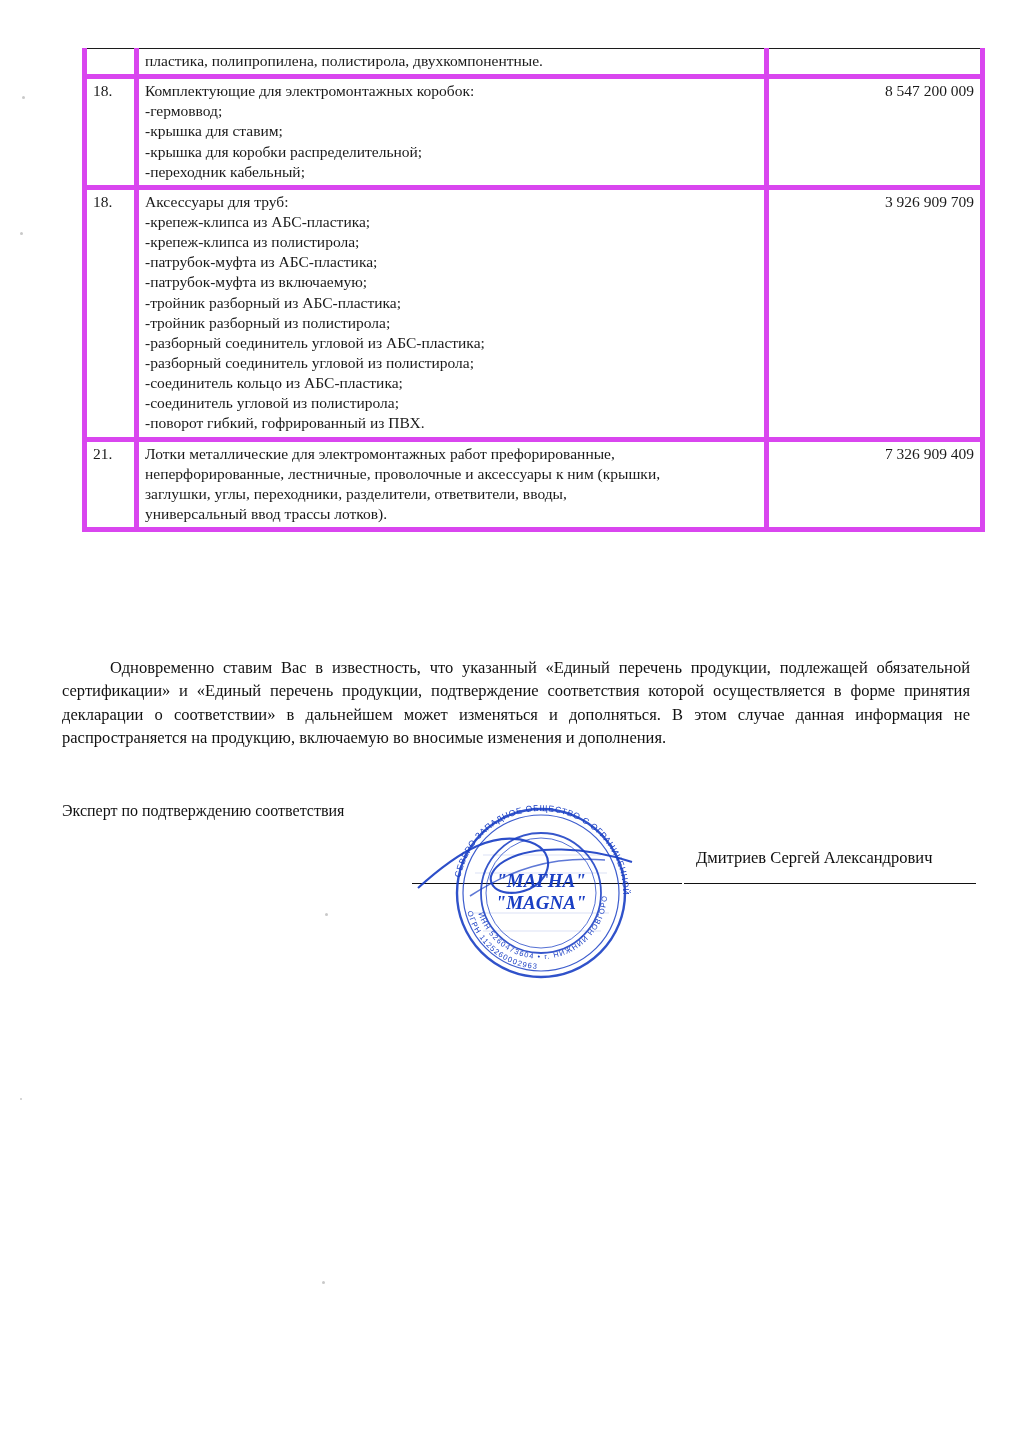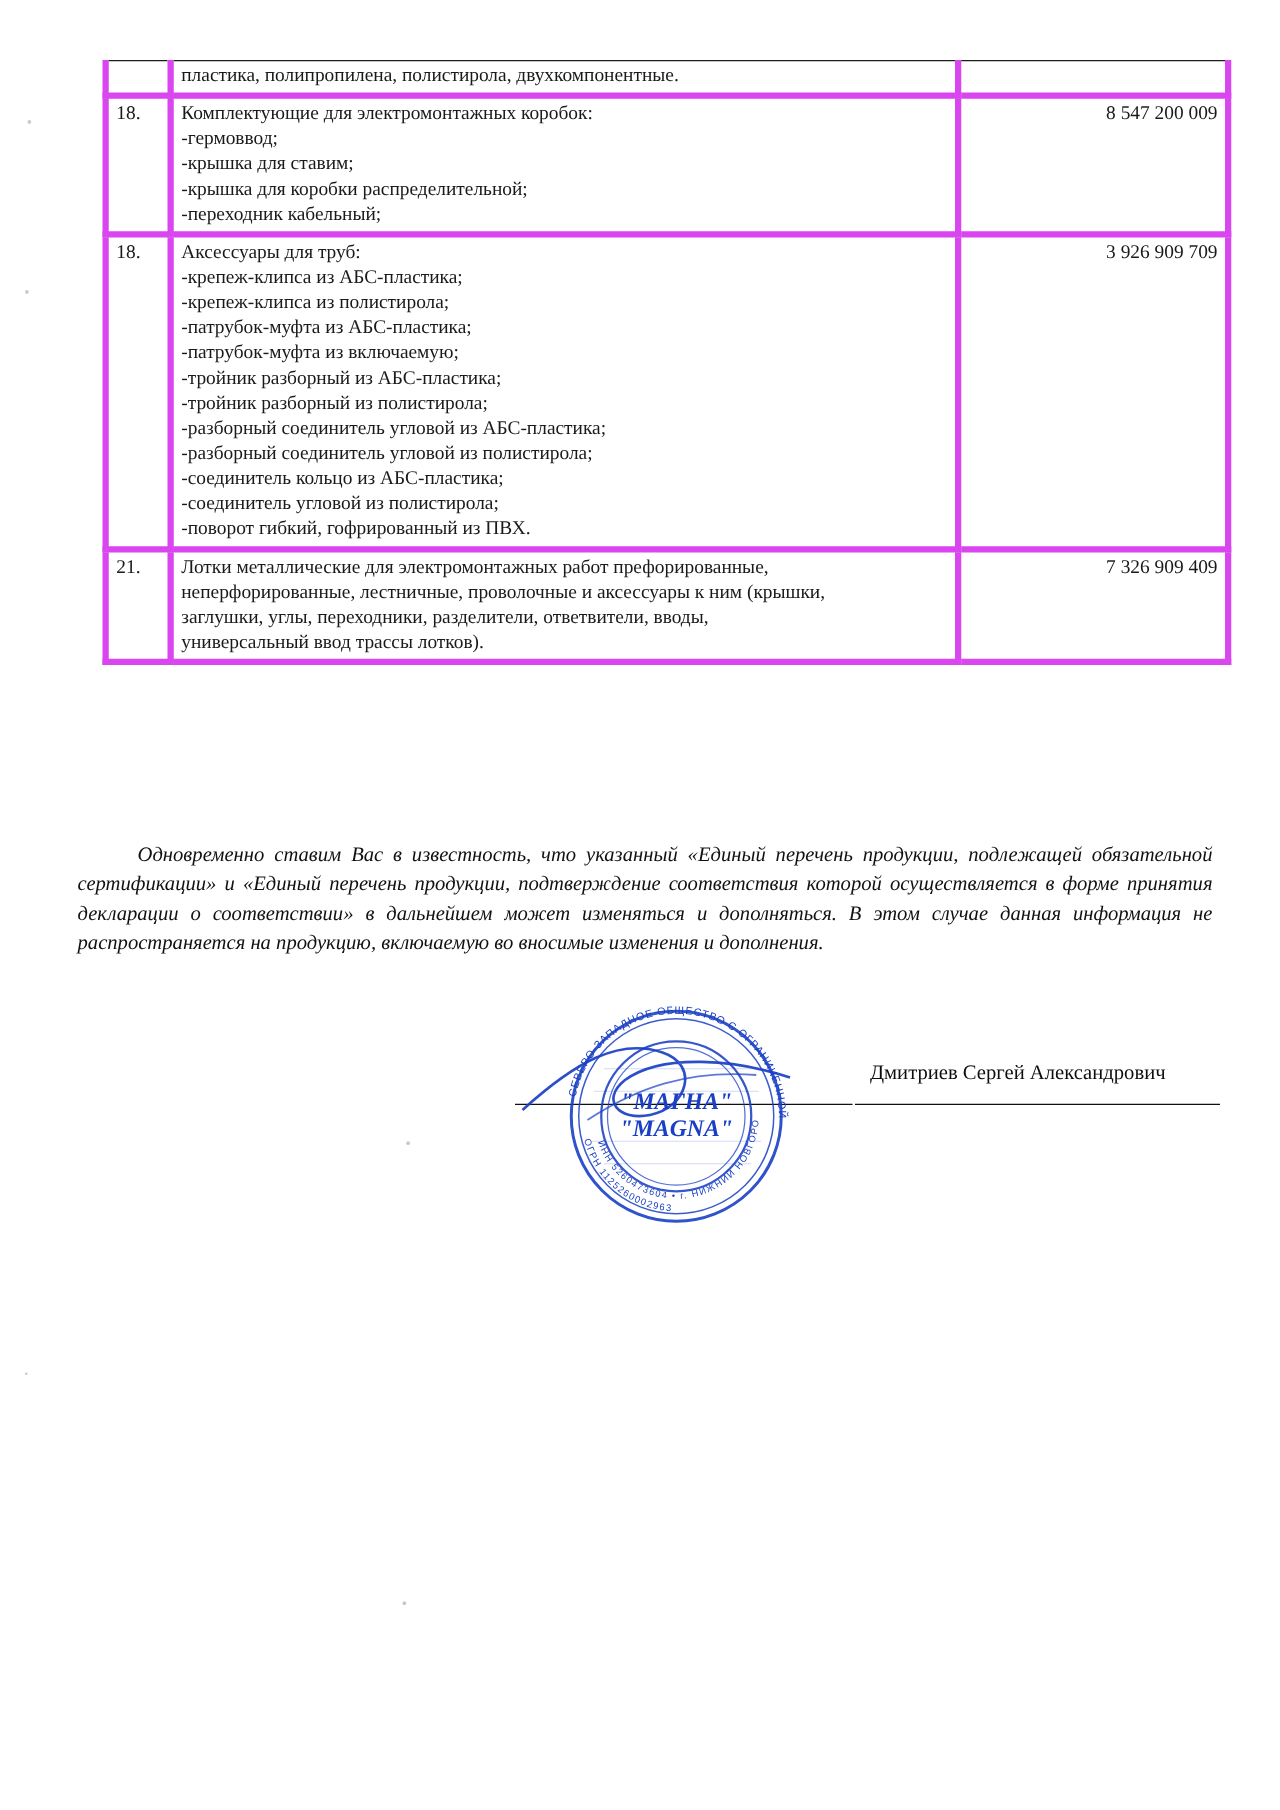--- a/index.html
+++ b/index.html
@@ -64,28 +64,27 @@
 
   
   tr.row-cont td {
     border-top: 1px solid #1c1c1c;
   }
 
   
   .para {
     position: absolute;
     left: 62px;
-    top: 672px;
+    top: 656px;
     width: 908px;
     font-size: 16.5px;
     line-height: 1.42;
     text-align: justify;
     text-indent: 48px;
     color: #111;
-    font-style: italic;
   }
 
   
   .sig-title {
     position: absolute;
     left: 62px;
     top: 800px;
     font-size: 16px;
     line-height: 1.35;
     color: #111;
@@ -208,20 +207,21 @@
           </td>
           <td class="c-code">7 326 909 409</td>
         </tr>
       </tbody>
     </table>
   </div>
 
   <div class="para">Одновременно ставим Вас в известность, что указанный «Единый перечень продукции, подлежащей обязательной сертификации» и «Единый перечень продукции, подтверждение соответствия которой осуществляется в форме принятия декларации о соответствии» в дальнейшем может изменяться и дополняться. В этом случае данная информация не распространяется на продукцию, включаемую во вносимые изменения и дополнения.</div>
 
   <div class="sig-title">
+    <div>Эксперт по подтверждению соответствия</div>
   </div>
 
   <div class="sig-line"></div>
   <div class="sig-line2"></div>
   <div class="sig-name">Дмитриев Сергей Александрович</div>
 
   <svg class="sig-scribble" viewBox="0 0 300 120">
     <path d="M18,88 C60,50 95,30 130,42 C160,52 150,86 120,92 C95,97 80,80 100,64 C130,42 190,48 232,62" fill="none" stroke="#1a3fc4" stroke-width="2.1" opacity="0.92"></path>
     <path d="M70,96 C110,70 150,56 205,60" fill="none" stroke="#1a3fc4" stroke-width="1.5" opacity="0.7"></path>
   </svg>

